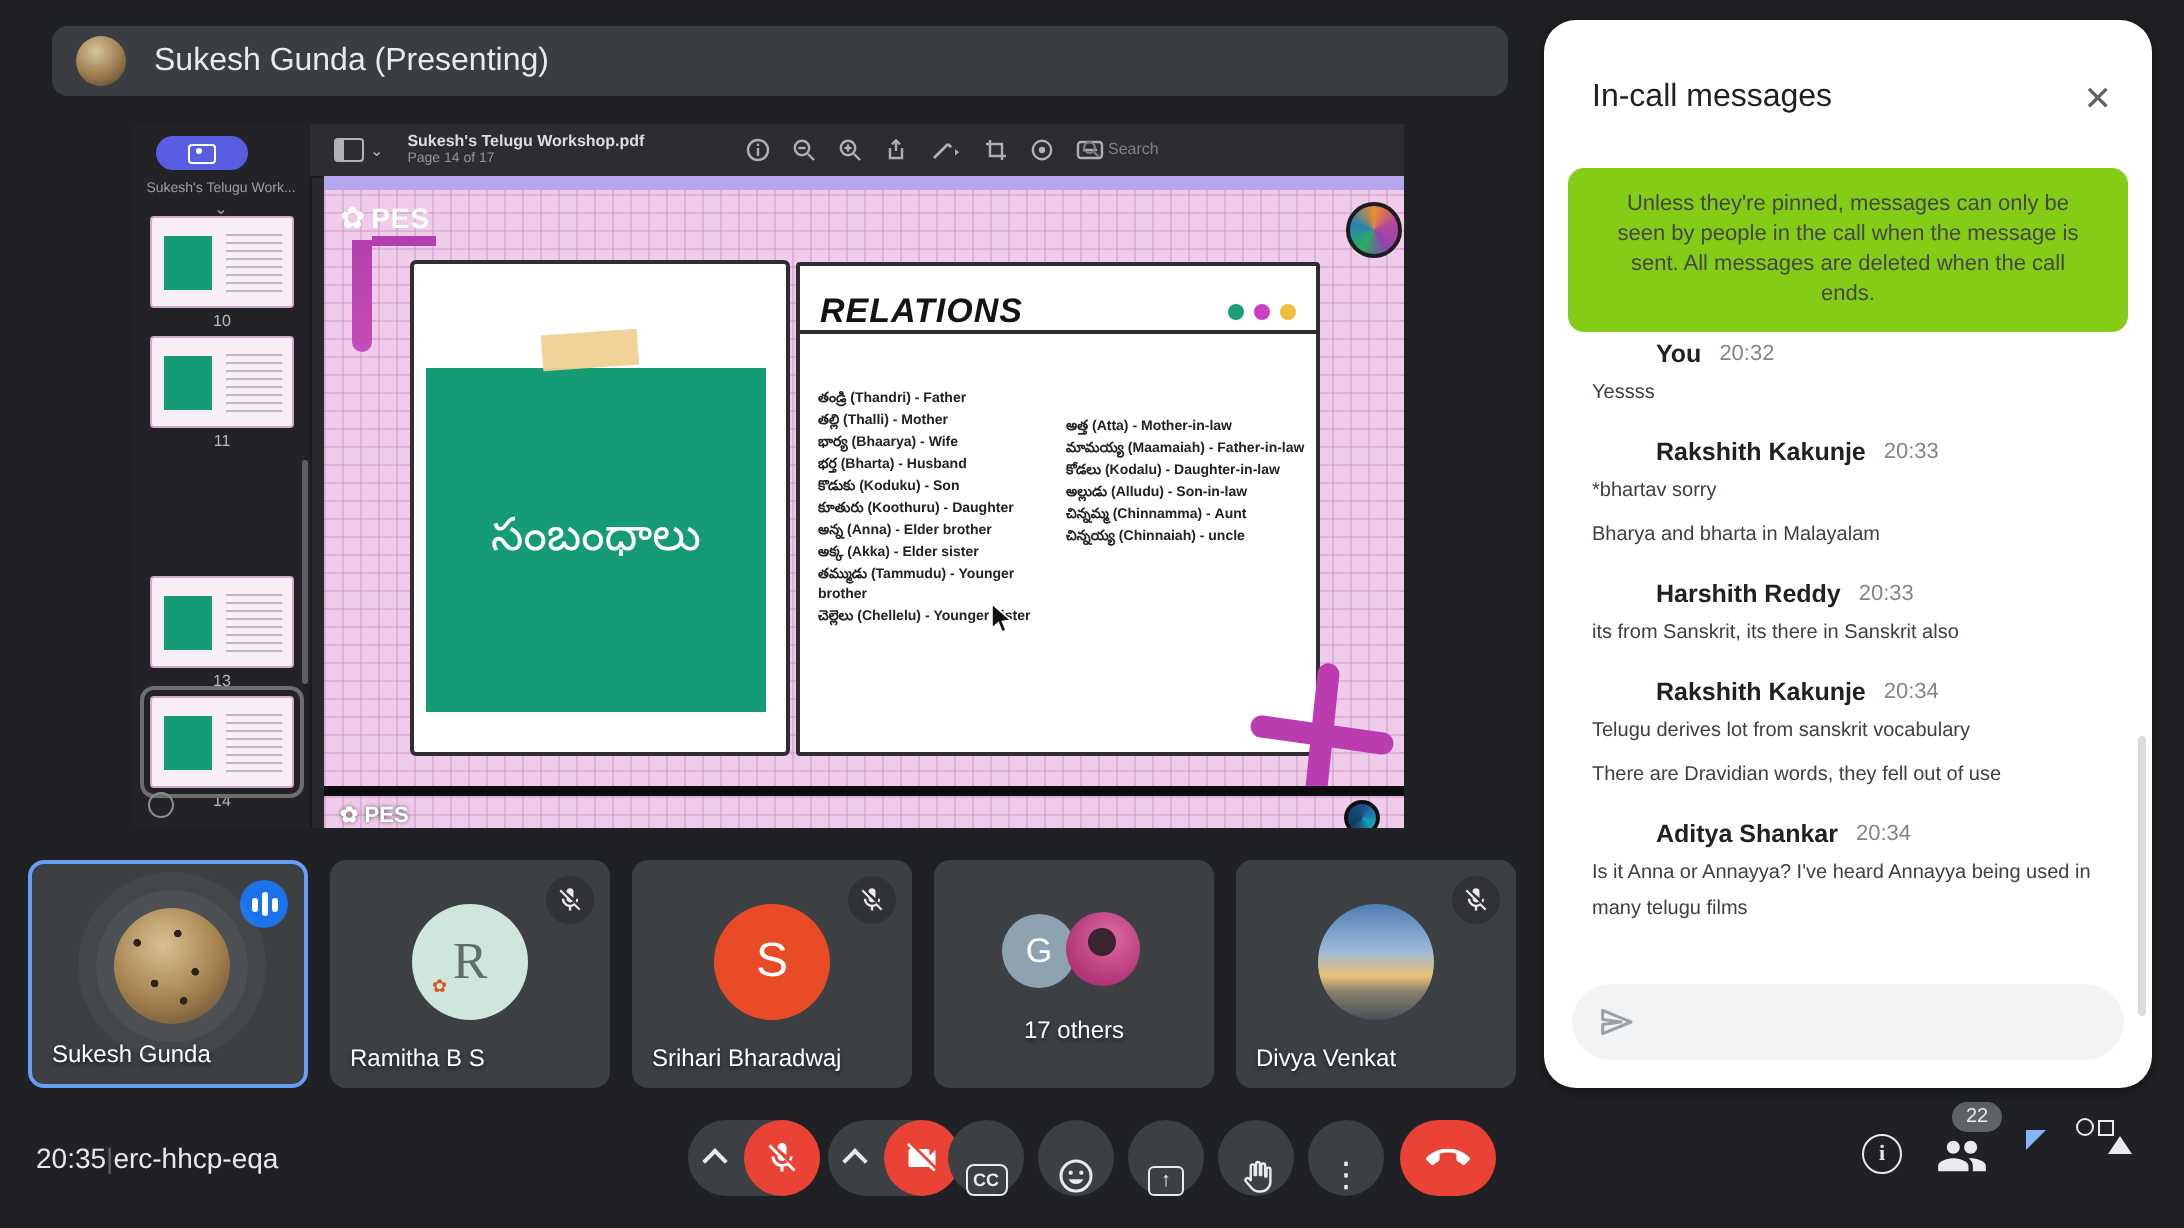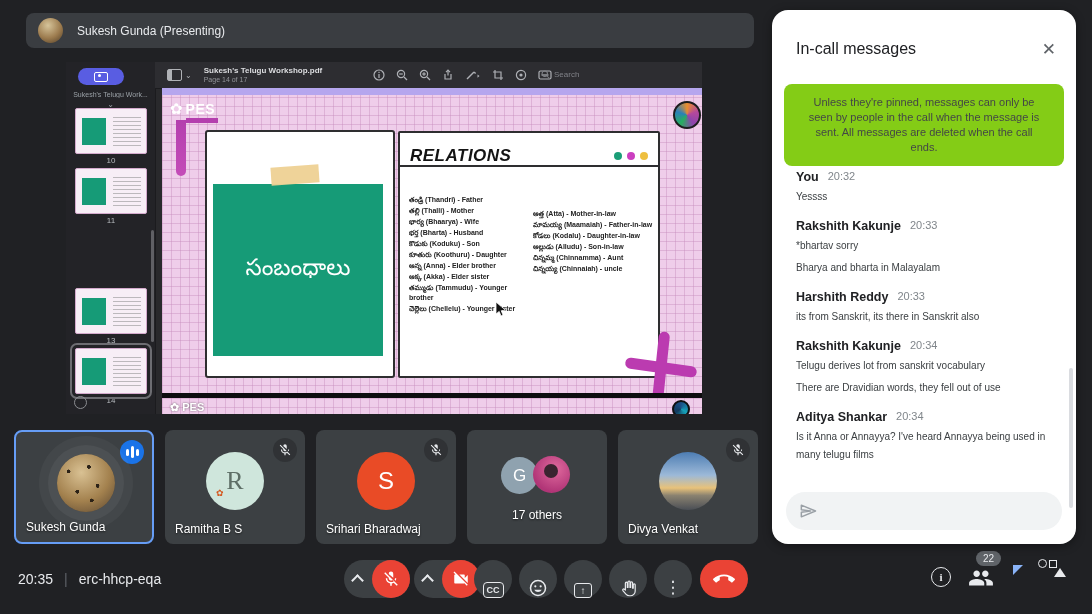--- a/index.html
+++ b/index.html
@@ -4,21 +4,21 @@
 <style>
   html,body{margin:0;padding:0;background:#111;}
   #stage{position:relative;width:1092px;height:614px;background:#202124;overflow:hidden;
          font-family:"Liberation Sans",sans-serif;}
 
   
   .top-banner{position:absolute;left:26px;top:13px;width:728px;height:35px;background:#3a3d41;
               border-radius:8px;display:flex;align-items:center;padding-left:12px;box-sizing:border-box;}
   .banner-avatar{width:25px;height:25px;border-radius:50%;
         background:radial-gradient(circle at 40% 30%,#d6c49a,#9c7b4e 55%,#4d3b26);}
-  .banner-title{margin-left:14px;font-size:12px;color:#e8eaed;}
+  .banner-title{margin-left:14px;font-size:16px;color:#e8eaed;}
 
   
   .viewer{position:absolute;left:66px;top:62px;width:636px;height:352px;background:#29292c;}
   .v-sidebar{position:absolute;left:0;top:0;width:89px;height:352px;background:#232327;border-right:1px solid #1b1b1e;}
   .share-pill{position:absolute;left:12px;top:6px;width:46px;height:17px;border-radius:9px;background:#595de2;
               display:flex;align-items:center;justify-content:center;}
   .share-pill i{display:block;width:12px;height:8px;border:1.4px solid #fff;border-radius:2px;position:relative;}
   .share-pill i::after{content:"";position:absolute;left:3.2px;top:1.4px;width:3px;height:3px;border-radius:50%;background:#fff;}
   .sb-title{position:absolute;top:29px;left:0;width:89px;text-align:center;font-size:7px;color:#9aa0a6;
             white-space:nowrap;overflow:hidden;}
@@ -122,21 +122,21 @@
   .av-mint::after{content:"✿";position:absolute;left:10px;bottom:12px;font-size:9px;color:#d4581f;}
   .av-orange{background:#e94b26;color:#fff;font-size:24px;}
   .av-sky{background:linear-gradient(#4d7db3 0%,#9cb9d8 40%,#e8c27a 62%,#8a8270 75%,#4a4e55 100%);}
   .pair{position:absolute;left:34px;top:26px;width:72px;height:38px;}
   .pair .pav{position:absolute;width:37px;height:37px;border-radius:50%;display:flex;align-items:center;justify-content:center;}
   .pav.g{left:0;top:1px;background:#8fa2af;color:#fff;font-size:17px;}
   .pav.p{left:32px;top:0;background:radial-gradient(circle at 60% 35%,#e06a9e,#b13577 70%);overflow:hidden;}
   .pav.p::after{content:"";position:absolute;left:11px;top:8px;width:14px;height:14px;border-radius:50%;background:#3a2430;}
 
   
-  .bb-left{position:absolute;left:18px;top:571px;font-size:14px;color:#e8eaed;display:flex;gap:11px;align-items:center;}
+  .bb-left{position:absolute;left:18px;top:571px;font-size:14px;color:#e8eaed;display:flex;align-items:center;}
   .bb-sep{color:#5f6368;}
   .ctl-pill{position:absolute;top:560px;width:66px;height:38px;border-radius:19px;background:#3c4043;}
   .ctl-pill .chev{position:absolute;left:9px;top:14px;width:9px;height:9px;}
   .chev::before{content:"";position:absolute;left:0;top:2px;width:7px;height:7px;border-left:2px solid #e8eaed;
                 border-top:2px solid #e8eaed;transform:rotate(45deg);}
   .off-circle{position:absolute;right:0;top:0;width:38px;height:38px;border-radius:50%;background:#ea4335;
               display:flex;align-items:center;justify-content:center;}
   .rbtn{position:absolute;top:560px;width:38px;height:38px;border-radius:50%;background:#3c4043;color:#e8eaed;
         display:flex;align-items:flex-end;justify-content:center;}
   .cc-box{border:1.6px solid #e8eaed;border-radius:4px;font-size:9px;font-weight:bold;padding:2px 3px;color:#e8eaed;}
@@ -161,21 +161,21 @@
 
   
   .chat{position:absolute;left:772px;top:10px;width:304px;height:534px;background:#fff;border-radius:16px;
         box-shadow:0 2px 10px rgba(0,0,0,.4);}
   .chat-title{position:absolute;left:24px;top:30px;font-size:16px;color:#202124;}
   .chat-x{position:absolute;right:20px;top:29px;font-size:17px;color:#5f6368;cursor:default;}
   .notice{position:absolute;left:12px;right:12px;top:74px;background:#84cc16;border-radius:8px;
           padding:11px 18px;font-size:11px;line-height:15px;color:#444746;text-align:center;box-sizing:border-box;}
   .msgs{position:absolute;left:24px;right:22px;top:160px;bottom:62px;overflow:hidden;}
   .msg{margin-bottom:13px;}
-  .msg-head{display:flex;gap:9px;align-items:flex-start;}
+  .msg-head{display:flex;gap:9px;align-items:center;margin-left:32px;}
   .sender{font-size:12.5px;font-weight:bold;color:#202124;}
   .mtime{font-size:11px;color:#80868b;}
   .mline{font-size:10px;color:#3c4043;margin-top:4px;line-height:18px;}
   .chat-scroll{position:absolute;right:3px;top:358px;width:4px;height:140px;background:#dadce0;border-radius:2px;}
   .composer{position:absolute;left:14px;right:14px;bottom:14px;height:38px;background:#f1f3f4;border-radius:19px;
             display:flex;align-items:center;padding:0 12px;box-sizing:border-box;}
   .composer input{flex:1;border:none;background:transparent;outline:none;font-size:13px;color:#202124;
                   font-family:"Liberation Sans",sans-serif;}
   .composer input::placeholder{color:#5f6368;}
 </style>

